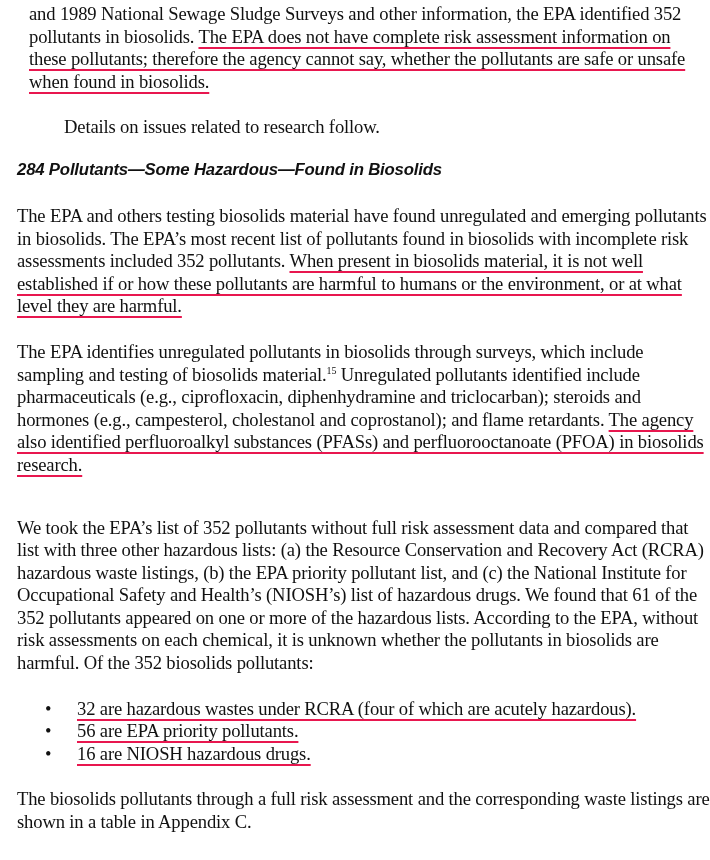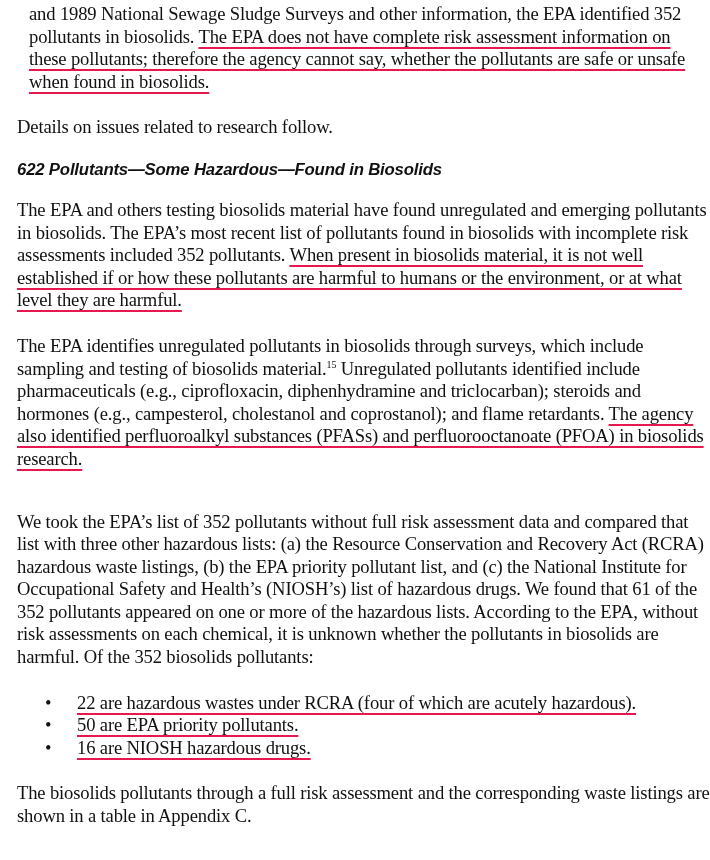--- a/index.html
+++ b/index.html
@@ -5,28 +5,28 @@
   html, body { margin: 0; padding: 0; background: #ffffff; }
   body {
     width: 710px; height: 860px; overflow: hidden;
     font-family: "Liberation Serif", "DejaVu Serif", serif;
     color: #111111;
   }
   .page { position: relative; padding: 0 0 0 17px; }
   p, .heading, ul { margin: 0; }
   .para { font-size: 18.6px; line-height: 22.6px; letter-spacing: -0.15px; }
   .p1 { padding-top: 3px; margin-left: 12px; }
-  .p2 { margin-top: 23px; }
+  .p2 { margin-top: 23px; margin-left: 47px; }
   .heading {
     margin-top: 21px;
     font-family: "Liberation Sans", "DejaVu Sans", sans-serif;
     font-weight: bold; font-style: italic;
     font-size: 16.8px; line-height: 20px; letter-spacing: -0.2px;
   }
-  .p3 { margin-top: 19px; }
+  .p3 { margin-top: 25px; }
   .p4 { margin-top: 23px; }
   .p5 { margin-top: 40px; }
   .bullets { list-style: none; padding: 0 0 0 28px; margin-top: 23px; }
   .bullets li { font-size: 18.6px; line-height: 22.6px; letter-spacing: -0.15px; position: relative; padding-left: 32px; }
   .bullet-dot {
     position: absolute; left: 0; top: 0;
   }
   .p6 { margin-top: 23px; }
   .hl {
     text-decoration: underline;
@@ -38,29 +38,29 @@
 </style>
 </head>
 <body>
 
 <div class="page">
 
   <p class="para p1"><span>and 1989 National Sewage Sludge Surveys and other information, the EPA identified 352 pollutants in biosolids. </span><span class="hl" style="text-decoration-color: rgb(232, 23, 79);">The EPA does not have complete risk assessment information on these pollutants; therefore the agency cannot say, whether the pollutants are safe or unsafe when found in biosolids.</span></p>
 
   <p class="para p2">Details on issues related to research follow.</p>
 
-  <div class="heading">622 Pollutants—Some Hazardous—Found in Biosolids</div>
+  <div class="heading">284 Pollutants—Some Hazardous—Found in Biosolids</div>
 
   <p class="para p3"><span>The EPA and others testing biosolids material have found unregulated and emerging pollutants in biosolids. The EPA’s most recent list of pollutants found in biosolids with incomplete risk assessments included 352 pollutants. </span><span class="hl" style="text-decoration-color: rgb(232, 23, 79);">When present in biosolids material, it is not well established if or how these pollutants are harmful to humans or the environment, or at what level they are harmful.</span></p>
 
   <p class="para p4"><span>The EPA identifies unregulated pollutants in biosolids through surveys, which include sampling and testing of biosolids material.</span><sup>15</sup><span> Unregulated pollutants identified include pharmaceuticals (e.g., ciprofloxacin, diphenhydramine and triclocarban); steroids and hormones (e.g., campesterol, cholestanol and coprostanol); and flame retardants. </span><span class="hl" style="text-decoration-color: rgb(232, 23, 79);">The agency also identified perfluoroalkyl substances (PFASs) and perfluorooctanoate (PFOA) in biosolids research.</span></p>
 
   <p class="para p5">We took the EPA’s list of 352 pollutants without full risk assessment data and compared that list with three other hazardous lists: (a) the Resource Conservation and Recovery Act (RCRA) hazardous waste listings, (b) the EPA priority pollutant list, and (c) the National Institute for Occupational Safety and Health’s (NIOSH’s) list of hazardous drugs. We found that 61 of the 352 pollutants appeared on one or more of the hazardous lists. According to the EPA, without risk assessments on each chemical, it is unknown whether the pollutants in biosolids are harmful. Of the 352 biosolids pollutants:</p>
 
   <ul class="bullets">
-    <li><span class="bullet-dot">•</span><span class="hl" style="text-decoration-color: rgb(232, 23, 79);">22 are hazardous wastes under RCRA (four of which are acutely hazardous).</span></li>
-    <li><span class="bullet-dot">•</span><span class="hl" style="text-decoration-color: rgb(232, 23, 79);">50 are EPA priority pollutants.</span></li>
+    <li><span class="bullet-dot">•</span><span class="hl" style="text-decoration-color: rgb(232, 23, 79);">32 are hazardous wastes under RCRA (four of which are acutely hazardous).</span></li>
+    <li><span class="bullet-dot">•</span><span class="hl" style="text-decoration-color: rgb(232, 23, 79);">56 are EPA priority pollutants.</span></li>
     <li><span class="bullet-dot">•</span><span class="hl" style="text-decoration-color: rgb(232, 23, 79);">16 are NIOSH hazardous drugs.</span></li>
   </ul>
 
   <p class="para p6">The biosolids pollutants through a full risk assessment and the corresponding waste listings are shown in a table in Appendix C.</p>
 
 </div>
 
 </body></html>

